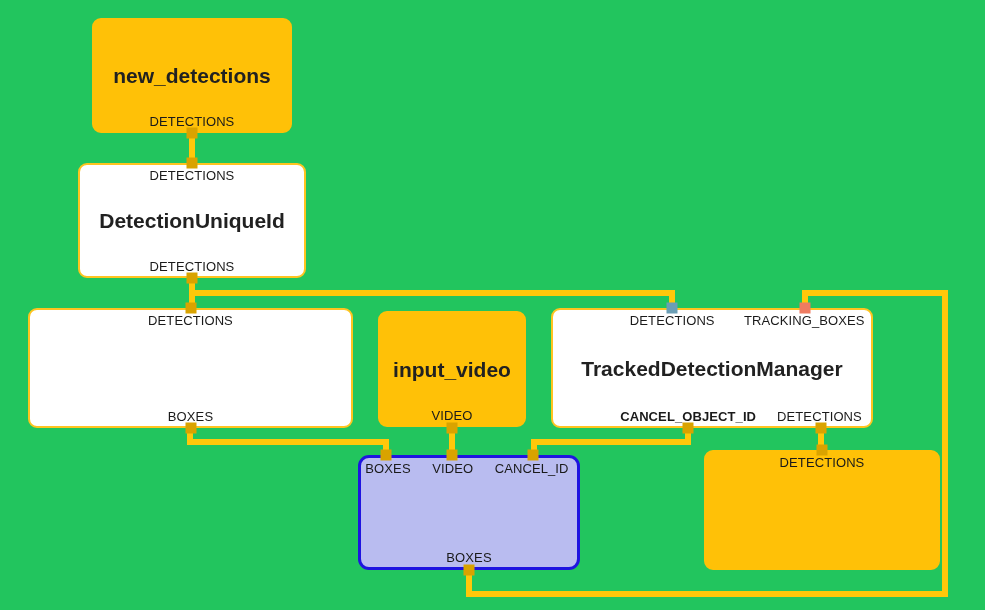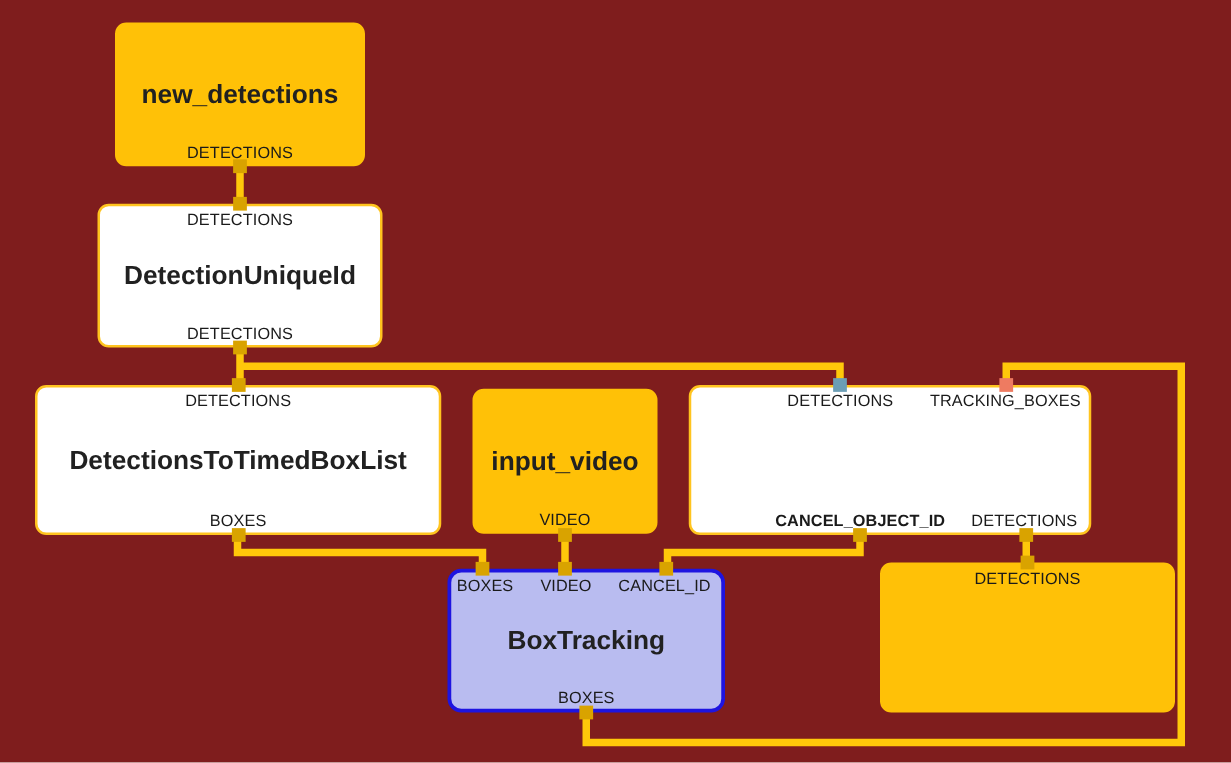--- a/index.html
+++ b/index.html
@@ -7,21 +7,21 @@
     padding: 0;
     background: #ffffff;
   }
   body {
     font-family: "Liberation Sans", sans-serif;
   }
   #canvas {
     position: relative;
     width: 985px;
     height: 610px;
-    background: #7f1d1d;
+    background: #22c55e;
     overflow: hidden;
   }
   #edge-layer {
     position: absolute;
     left: 0;
     top: 0;
     width: 985px;
     height: 610px;
     pointer-events: none;
   }
@@ -135,23 +135,20 @@
       <div class="port-row bottom">
         <span class="port-label" style="left: 50%;">DETECTIONS</span>
       </div>
     </div>
     <div class="port" style="left: 190.5px; top: 308px;"></div>
     <div class="port" style="left: 190.5px; top: 428px;"></div>
     <div class="node calc" style="left: 28px; top: 308px; width: 325px; height: 120px;">
       <div class="port-row top">
         <span class="port-label" style="left: 50%;">DETECTIONS</span>
       </div>
-      <div class="node-body">
-        <div class="node-title">DetectionsToTimedBoxList</div>
-      </div>
       <div class="port-row bottom">
         <span class="port-label" style="left: 50%;">BOXES</span>
       </div>
     </div>
     <div class="port" style="left: 452px; top: 428px;"></div>
     <div class="node io" style="left: 378px; top: 311px; width: 148px; height: 116px;">
       <div class="port-row top"></div>
       <div class="node-body">
         <div class="node-title">input_video</div>
       </div>
@@ -161,38 +158,38 @@
     </div>
     <div class="port teal" style="left: 671.75px; top: 308px;"></div>
     <div class="port salmon" style="left: 805.38px; top: 308px;"></div>
     <div class="port" style="left: 687.85px; top: 428px;"></div>
     <div class="port" style="left: 820.836px; top: 428px;"></div>
     <div class="node calc" style="left: 551px; top: 308px; width: 322px; height: 120px;">
       <div class="port-row top">
         <span class="port-label" style="left: 37.5%;">DETECTIONS</span>
         <span class="port-label" style="left: 79%;">TRACKING_BOXES</span>
       </div>
+      <div class="node-body">
+        <div class="node-title">TrackedDetectionManager</div>
+      </div>
       <div class="port-row bottom">
         <span class="port-label" style="left: 42.5%; font-weight: bold;">CANCEL_OBJECT_ID</span>
         <span class="port-label" style="left: 83.8%;">DETECTIONS</span>
       </div>
     </div>
     <div class="port" style="left: 385.75px; top: 455px;"></div>
     <div class="port" style="left: 452.35px; top: 455px;"></div>
     <div class="port" style="left: 533.38px; top: 455px;"></div>
     <div class="port" style="left: 469px; top: 570px;"></div>
     <div class="node sub" style="left: 358px; top: 455px; width: 222px; height: 115px;">
       <div class="port-row top">
         <span class="port-label" style="left: 12.5%;">BOXES</span>
         <span class="port-label" style="left: 42.5%;">VIDEO</span>
         <span class="port-label" style="left: 79%;">CANCEL_ID</span>
       </div>
-      <div class="node-body">
-        <div class="node-title">BoxTracking</div>
-      </div>
       <div class="port-row bottom">
         <span class="port-label" style="left: 50%;">BOXES</span>
       </div>
     </div>
     <div class="port" style="left: 822px; top: 450px;"></div>
     <div class="node io" style="left: 704px; top: 450px; width: 236px; height: 120px;">
       <div class="port-row top">
         <span class="port-label" style="left: 50%;">DETECTIONS</span>
       </div>
       <div class="port-row bottom"></div>

